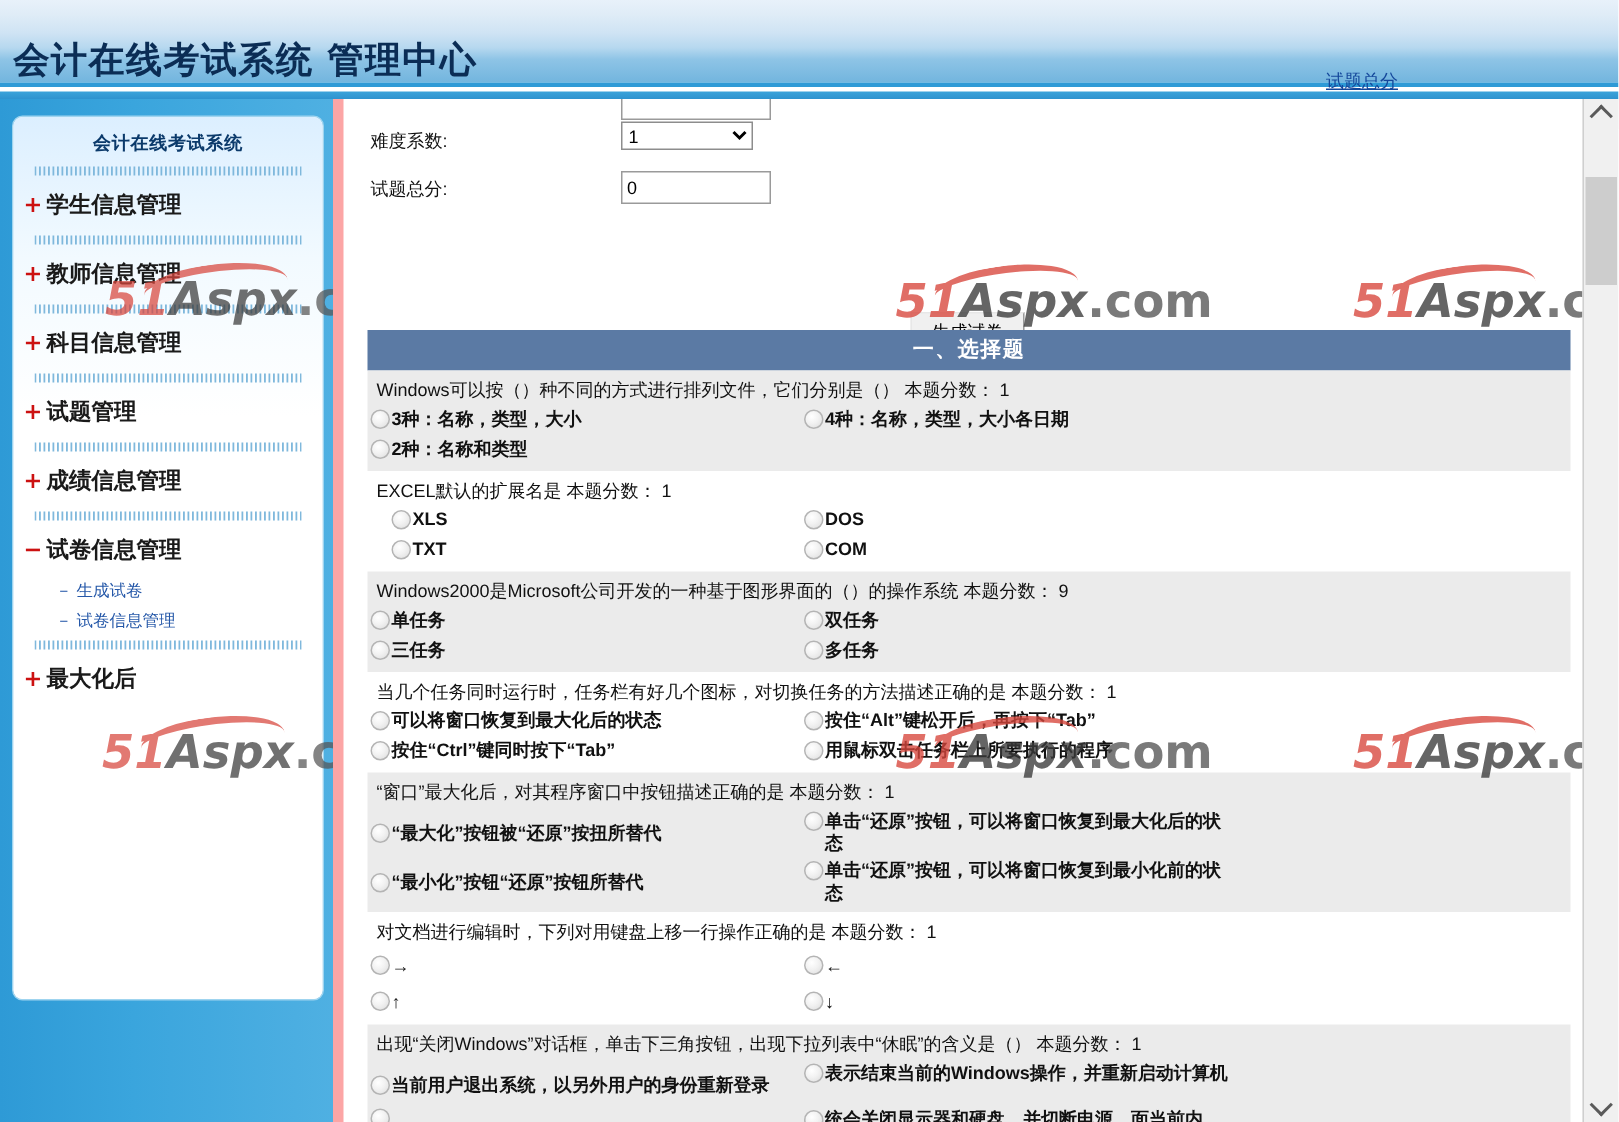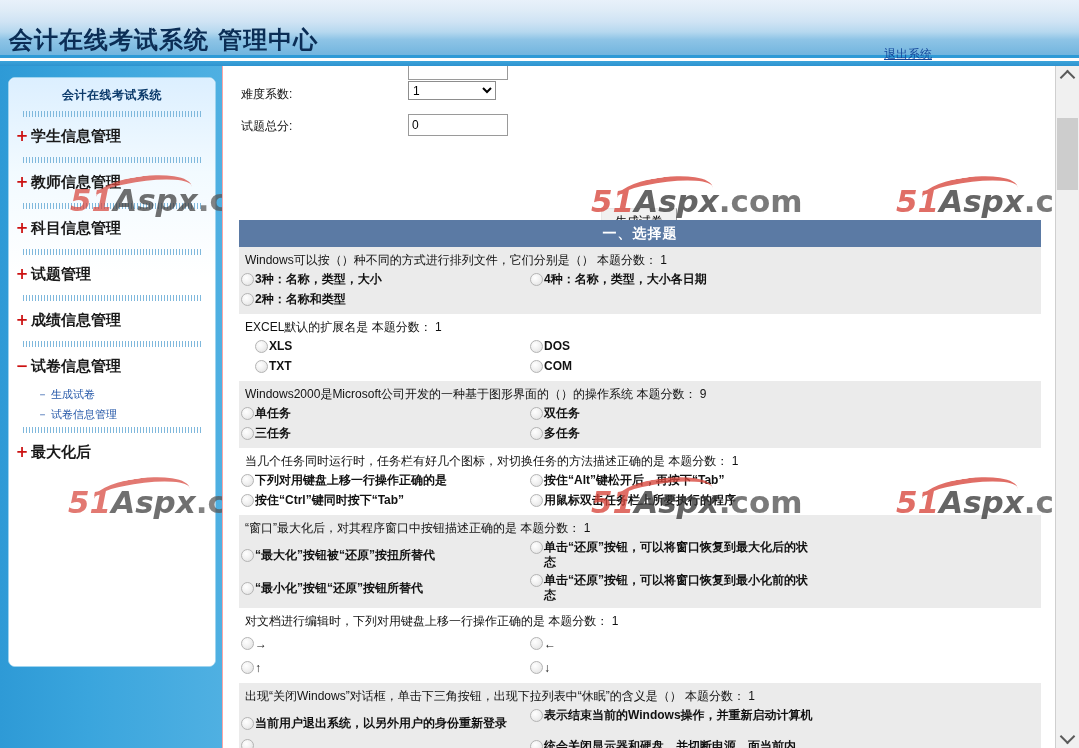--- a/index.html
+++ b/index.html
@@ -93,21 +93,21 @@
   .wm2{left:68px;top:418px;font-size:31px;opacity:.72;}
   .wm3{left:368px;top:117px;font-size:31px;opacity:.78;}
   .wm4{left:673px;top:117px;font-size:31px;opacity:.78;}
   .wm5{left:368px;top:418px;font-size:31px;opacity:.78;}
   .wm6{left:673px;top:418px;font-size:31px;opacity:.78;}
   .wm .txt{position:relative;}
 
   
   .right-col{
     position:absolute;left:222px;top:0;width:833px;height:682px;
-    background:#ffffff;border-left:1px solid #fca5a5;box-sizing:border-box;
+    background:#ffffff;border-left:7px solid #fca5a5;box-sizing:border-box;
     overflow:hidden;
   }
   .content{position:absolute;left:0;top:0;width:832px;}
 
   .form-rows{position:absolute;left:0;top:0;width:832px;}
   .frow{position:relative;height:32px;}
   .flabel{position:absolute;left:18px;top:6px;font-size:12px;color:#111;}
   .finput{
     position:absolute;left:185px;top:2px;
     width:92px;height:18px;border:1px solid #9a9a9a;background:#fff;
@@ -180,21 +180,21 @@
   }
   .sb-track-top{position:absolute;left:1px;top:20px;width:21px;height:32px;background:#f0f0f0;}
 </style>
 </head>
 <body>
 
 <div class="page">
 
   <div class="banner">
     <div class="banner-title">会计在线考试系统 管理中心</div>
-    <div class="logout-link">退出系统</div>
+    <div class="logout-link">试题总分</div>
   </div>
   <div class="banner-bottom-rule"></div>
 
   <div class="body-wrap">
 
     <div class="left-col">
       <div class="side-panel">
         <div class="side-panel-inner">
           <div class="side-title">会计在线考试系统</div>
 
@@ -317,21 +317,21 @@
               <div class="opt"><span class="radio"></span><span>单任务</span></div>
               <div class="opt"><span class="radio"></span><span>双任务</span></div>
               <div class="opt"><span class="radio"></span><span>三任务</span></div>
               <div class="opt"><span class="radio"></span><span>多任务</span></div>
             </div>
           </div>
 
           <div class="qblock plain">
             <div class="qtitle">当几个任务同时运行时，任务栏有好几个图标，对切换任务的方法描述正确的是 本题分数： 1</div>
             <div class="opts-grid">
-              <div class="opt"><span class="radio"></span><span>下列对用键盘上移一行操作正确的是</span></div>
+              <div class="opt"><span class="radio"></span><span>可以将窗口恢复到最大化后的状态</span></div>
               <div class="opt"><span class="radio"></span><span>按住“Alt”键松开后，再按下“Tab”</span></div>
               <div class="opt"><span class="radio"></span><span>按住“Ctrl”键同时按下“Tab”</span></div>
               <div class="opt"><span class="radio"></span><span>用鼠标双击任务栏上所要执行的程序</span></div>
             </div>
           </div>
 
           <div class="qblock alt">
             <div class="qtitle">“窗口”最大化后，对其程序窗口中按钮描述正确的是 本题分数： 1</div>
             <div class="opts-grid">
               <div class="opt" style="padding-top:9px;"><span class="radio" style="top:10px;"></span><span>“最大化”按钮被“还原”按扭所替代</span></div>

